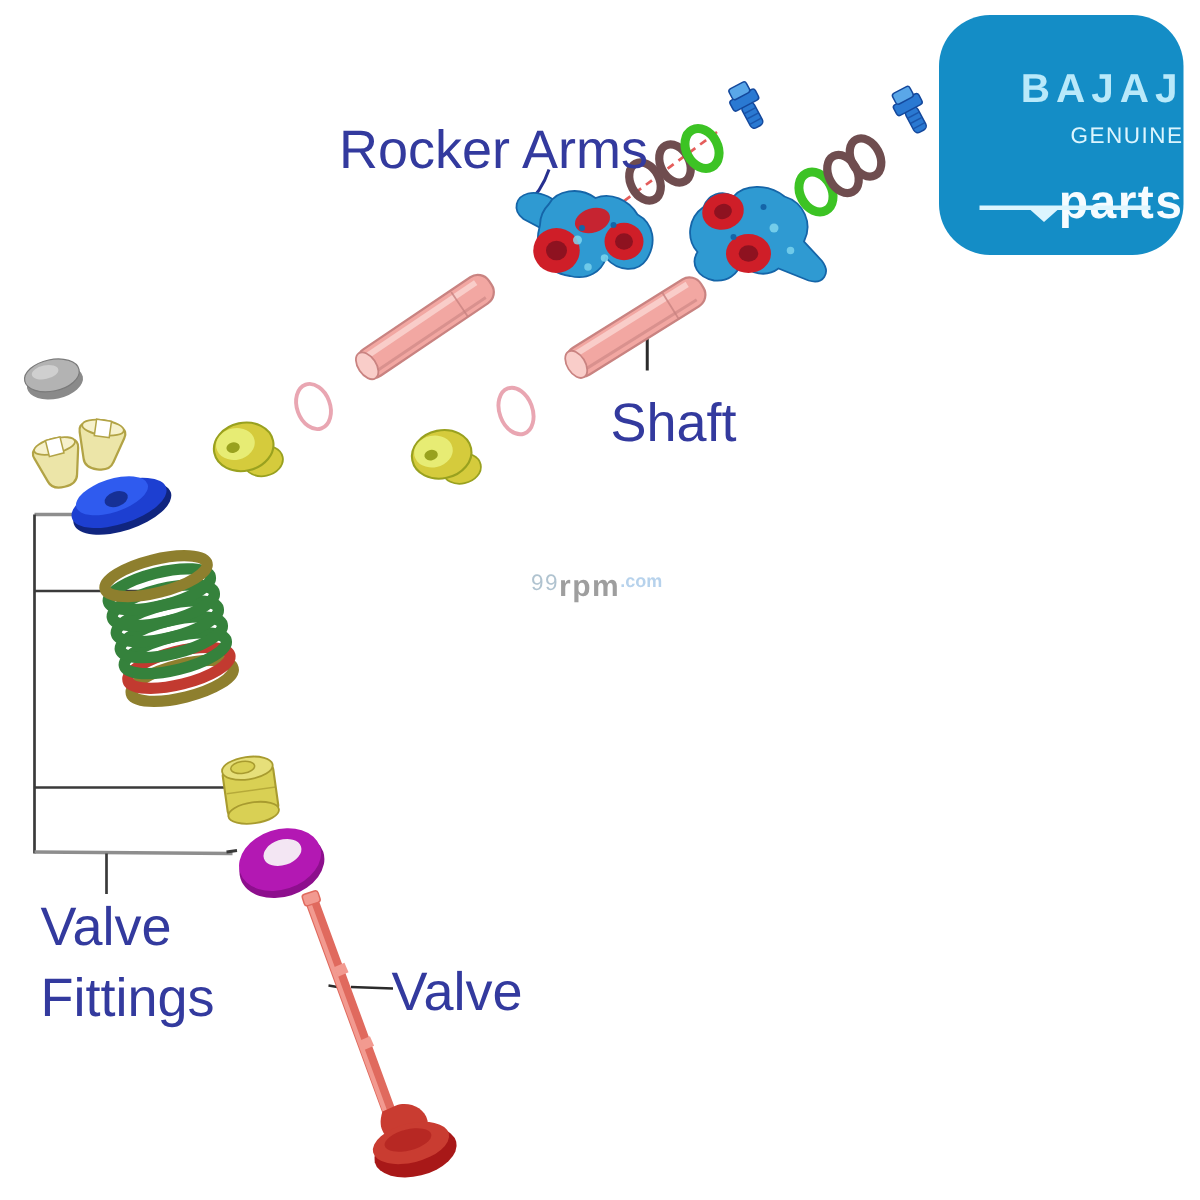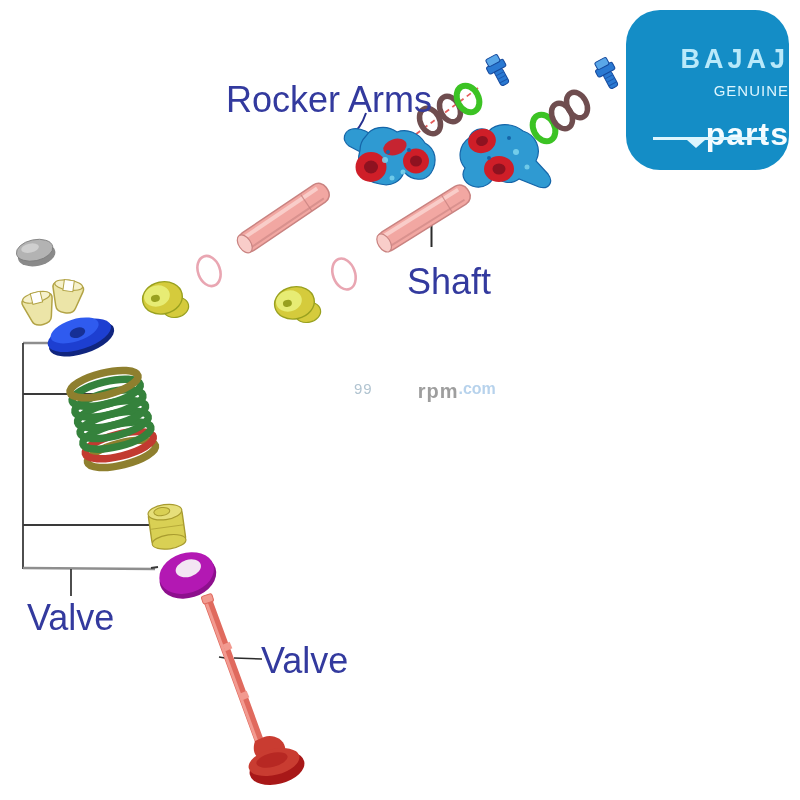--- a/index.html
+++ b/index.html
@@ -12,22 +12,22 @@
        white-space:nowrap;}
   .lbl-rocker{left:207px;top:78px;margin-left:19px;}
   .lbl-shaft{left:407px;top:245px;margin-top:15px;}
   .lbl-fittings{left:27px;top:594px;line-height:47px;}
   .lbl-valve{left:261px;top:639px;}
 
   
   .watermark{position:absolute;left:354px;top:380px;display:flex;align-items:flex-start;
              opacity:.85;}
   .wm-num{color:var(--wm_num);font-size:15px;letter-spacing:1px;}
-  .wm-name{color:var(--wm_name);font-size:20px;font-weight:bold;letter-spacing:1px;margin-left:45px;}
-  .wm-tld{color:var(--wm_tld);font-size:16px;font-weight:bold;}
+  .wm-name{color:var(--wm_name);font-size:20px;font-weight:bold;letter-spacing:1px;}
+  .wm-tld{color:var(--wm_tld);font-size:12px;font-weight:bold;}
 
   
   .logo{position:absolute;left:626px;top:10px;width:163px;height:160px;
         background:var(--logo_bg);border-radius:34px;}
   .logo span{position:absolute;left:0;width:100%;text-align:right;}
   .logo-brand{top:34px;color:var(--logo_brand);font-weight:bold;font-size:27px;
               letter-spacing:4px;}
   .logo-genuine{top:72px;color:var(--logo_genuine);font-size:15px;letter-spacing:1px;}
   .logo-parts{top:90px;color:var(--logo_parts);font-weight:bold;font-size:32px;
               letter-spacing:1px;margin-top:16px;}
@@ -207,20 +207,21 @@
       <line x1="495" y1="82" x2="503" y2="82" stroke="var(--bolt_edge)" stroke-width="1" opacity="0.7"></line>
       <rect x="489.5" y="62" width="19" height="8" rx="2" fill="var(--bolt_blue)" stroke="var(--bolt_edge)" stroke-width="1"></rect>
       <rect x="492.5" y="55" width="13" height="8" rx="2" fill="var(--bolt_hi)" stroke="var(--bolt_edge)" stroke-width="1"></rect>
     </g>
   </svg>
 
   <div class="lbl lbl-rocker">Rocker Arms</div>
   <div class="lbl lbl-shaft">Shaft</div>
   <div class="lbl lbl-fittings">
     <div>Valve</div>
+    <div>Fittings</div>
   </div>
   <div class="lbl lbl-valve">Valve</div>
 
   <div class="watermark">
     <span class="wm-num">99</span>
       <span class="wm-name">rpm</span>
       <span class="wm-tld">.com</span>
   </div>
 
   <div class="logo">

